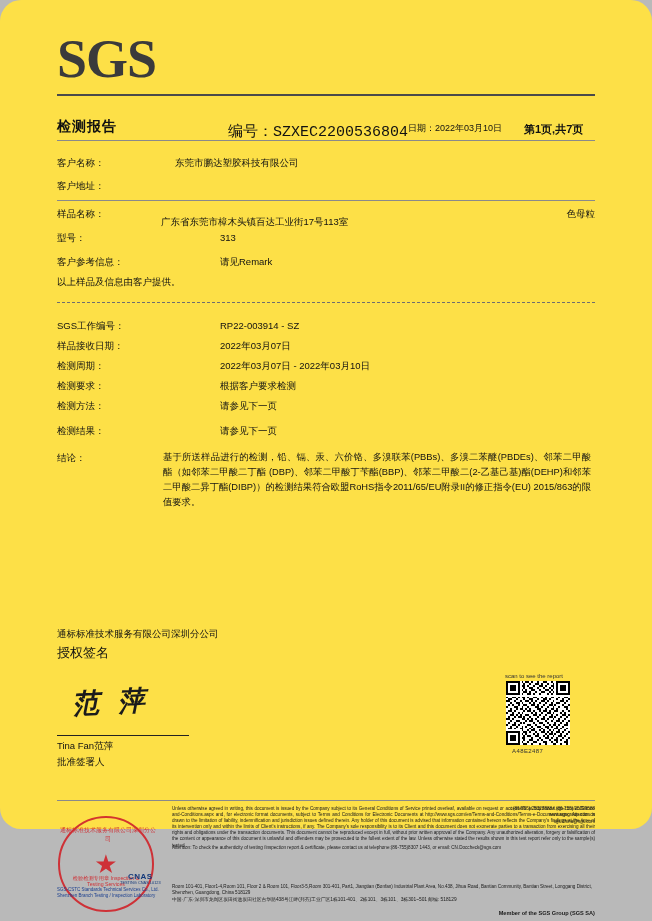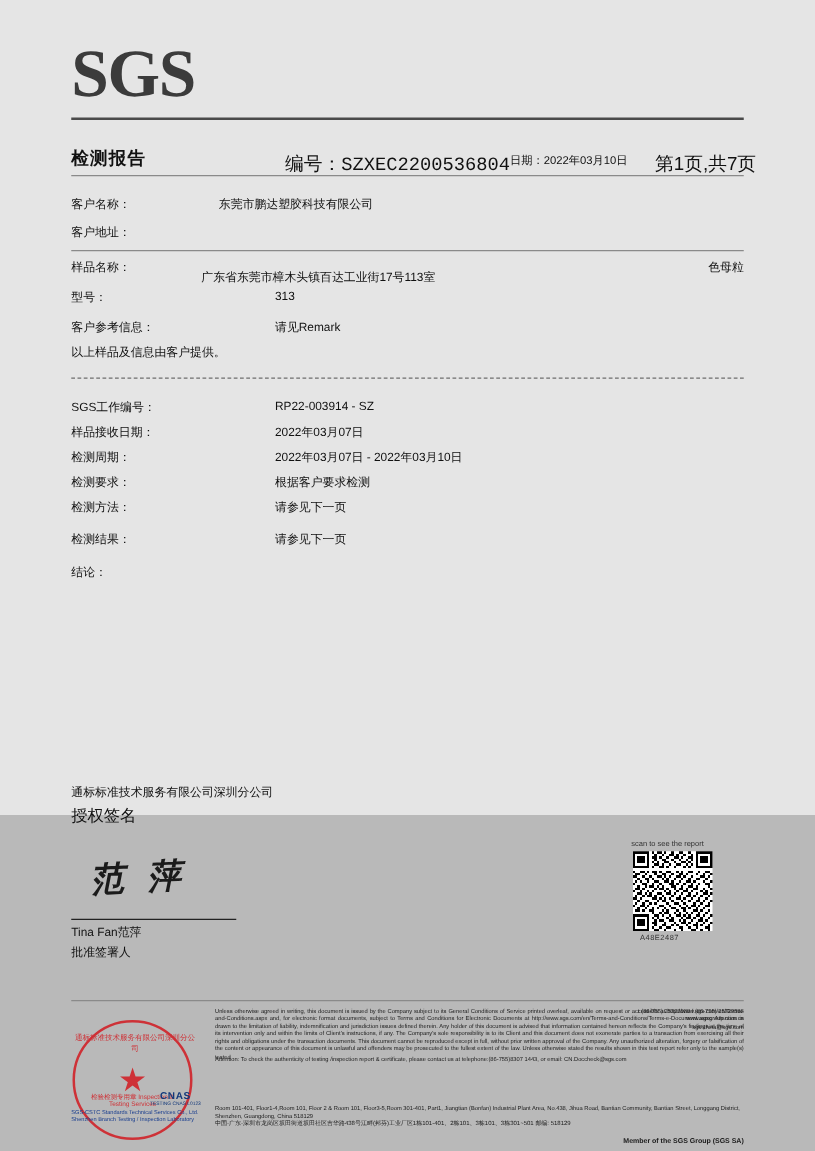--- a/index.html
+++ b/index.html
@@ -9,23 +9,24 @@
   }
   body {
     width: 652px;
     height: 921px;
     overflow: hidden;
     font-family: "Liberation Sans", sans-serif;
   }
   .page {
     position: relative;
     width: 652px;
-    height: 652px;
-    background: #e5e5e5;
+    height: 829px;
+    background: #fde047;
     box-sizing: border-box;
+    border-radius: 21px;
   }
   
   .logo {
     position: absolute;
     left: 57px;
     top: 32px;
     font-family: "Liberation Serif", serif;
     font-weight: bold;
     font-size: 54px;
     letter-spacing: -1px;
@@ -61,22 +62,23 @@
     position: absolute;
     left: 408px;
     top: 122px;
     font-size: 9px;
     color: #111;
   }
   .hdr-page {
     position: absolute;
     left: 524px;
     top: 122px;
-    font-size: 15px;
-    color: #111;
+    font-size: 11px;
+    color: #111;
+    font-weight: bold;
   }
   .hr-thin {
     position: absolute;
     left: 57px;
     width: 538px;
     height: 1px;
     background: #8a8a8a;
   }
   
   .row {
@@ -390,20 +392,21 @@
     <span class="v">请参见下一页</span>
   </div>
   <div class="row" style="top:425px;">
     <span class="k">检测结果：</span>
     <span class="v">请参见下一页</span>
   </div>
 
   <div class="row" style="top:452px;">
     <span class="k">结论：</span>
   </div>
+  <div class="concl" style="top:450px;">基于所送样品进行的检测，铅、镉、汞、六价铬、多溴联苯(PBBs)、多溴二苯醚(PBDEs)、邻苯二甲酸酯（如邻苯二甲酸二丁酯 (DBP)、邻苯二甲酸丁苄酯(BBP)、邻苯二甲酸二(2-乙基己基)酯(DEHP)和邻苯二甲酸二异丁酯(DIBP)）的检测结果符合欧盟RoHS指令2011/65/EU附录II的修正指令(EU) 2015/863的限值要求。</div>
 
   <div class="sign-company">通标标准技术服务有限公司深圳分公司</div>
   <div class="sign-auth">授权签名</div>
   <div class="sig-script">范  萍</div>
   <div class="sig-line"></div>
   <div class="sig-name">Tina Fan范萍</div>
   <div class="sig-role">批准签署人</div>
 
   <div class="qr-caption">scan to see the report</div>
   <svg class="qr-code" viewBox="0 0 33 33" shape-rendering="crispEdges">

